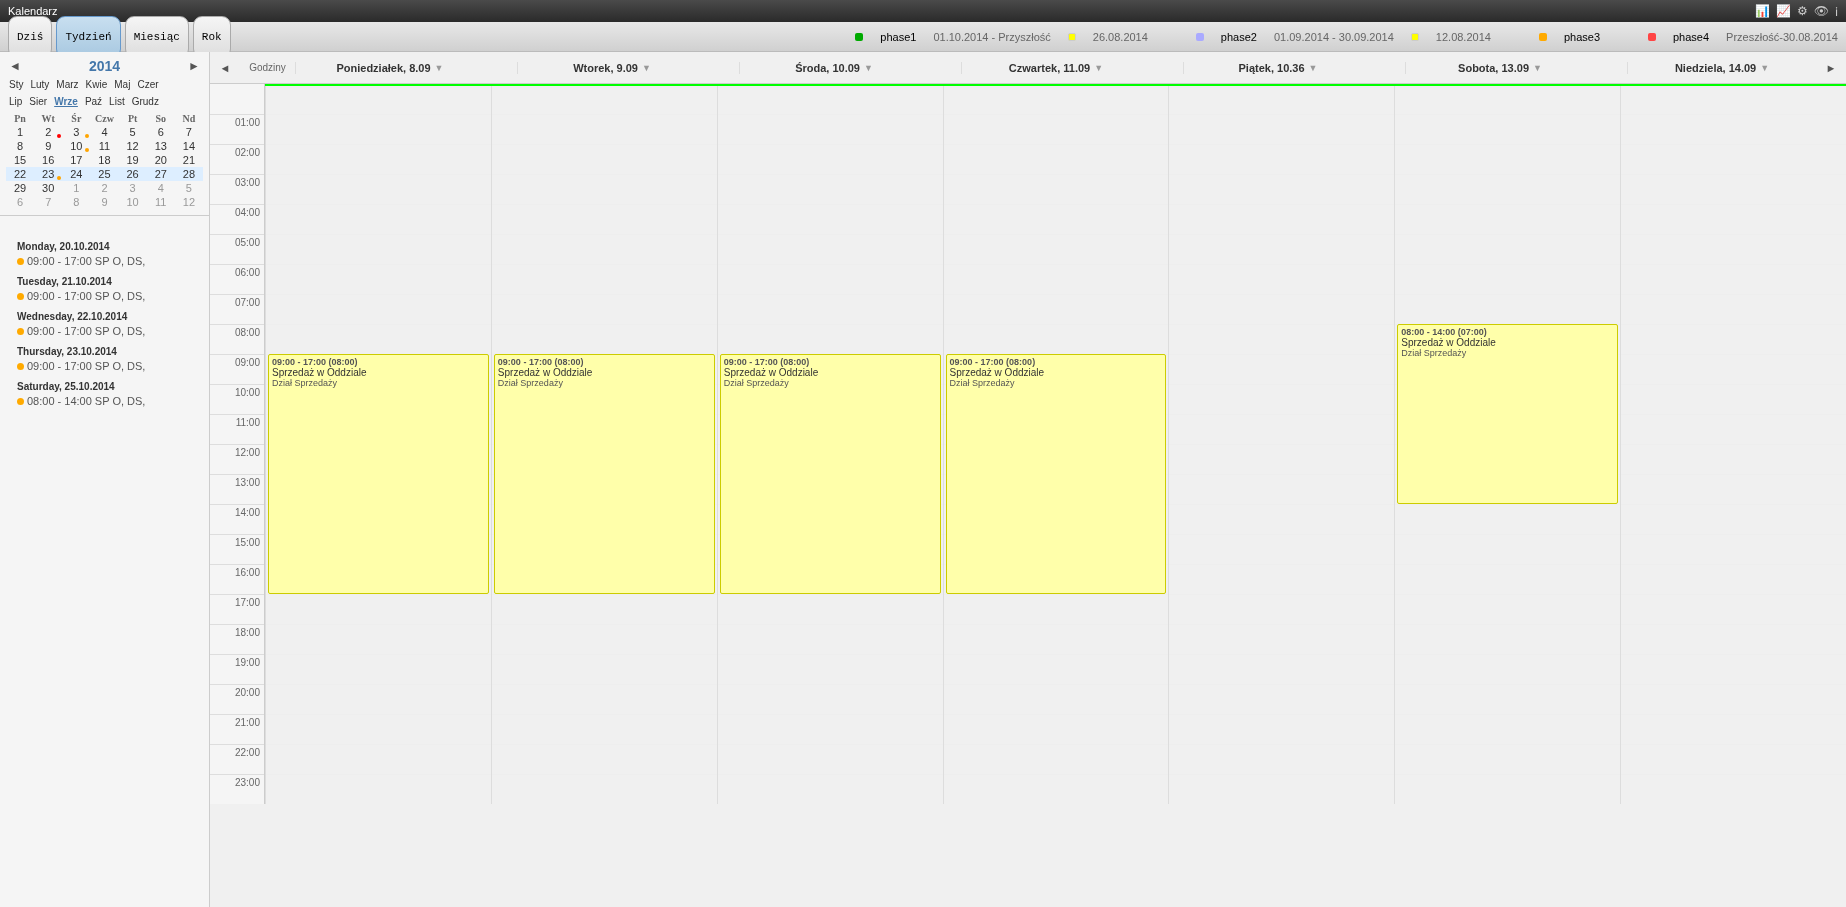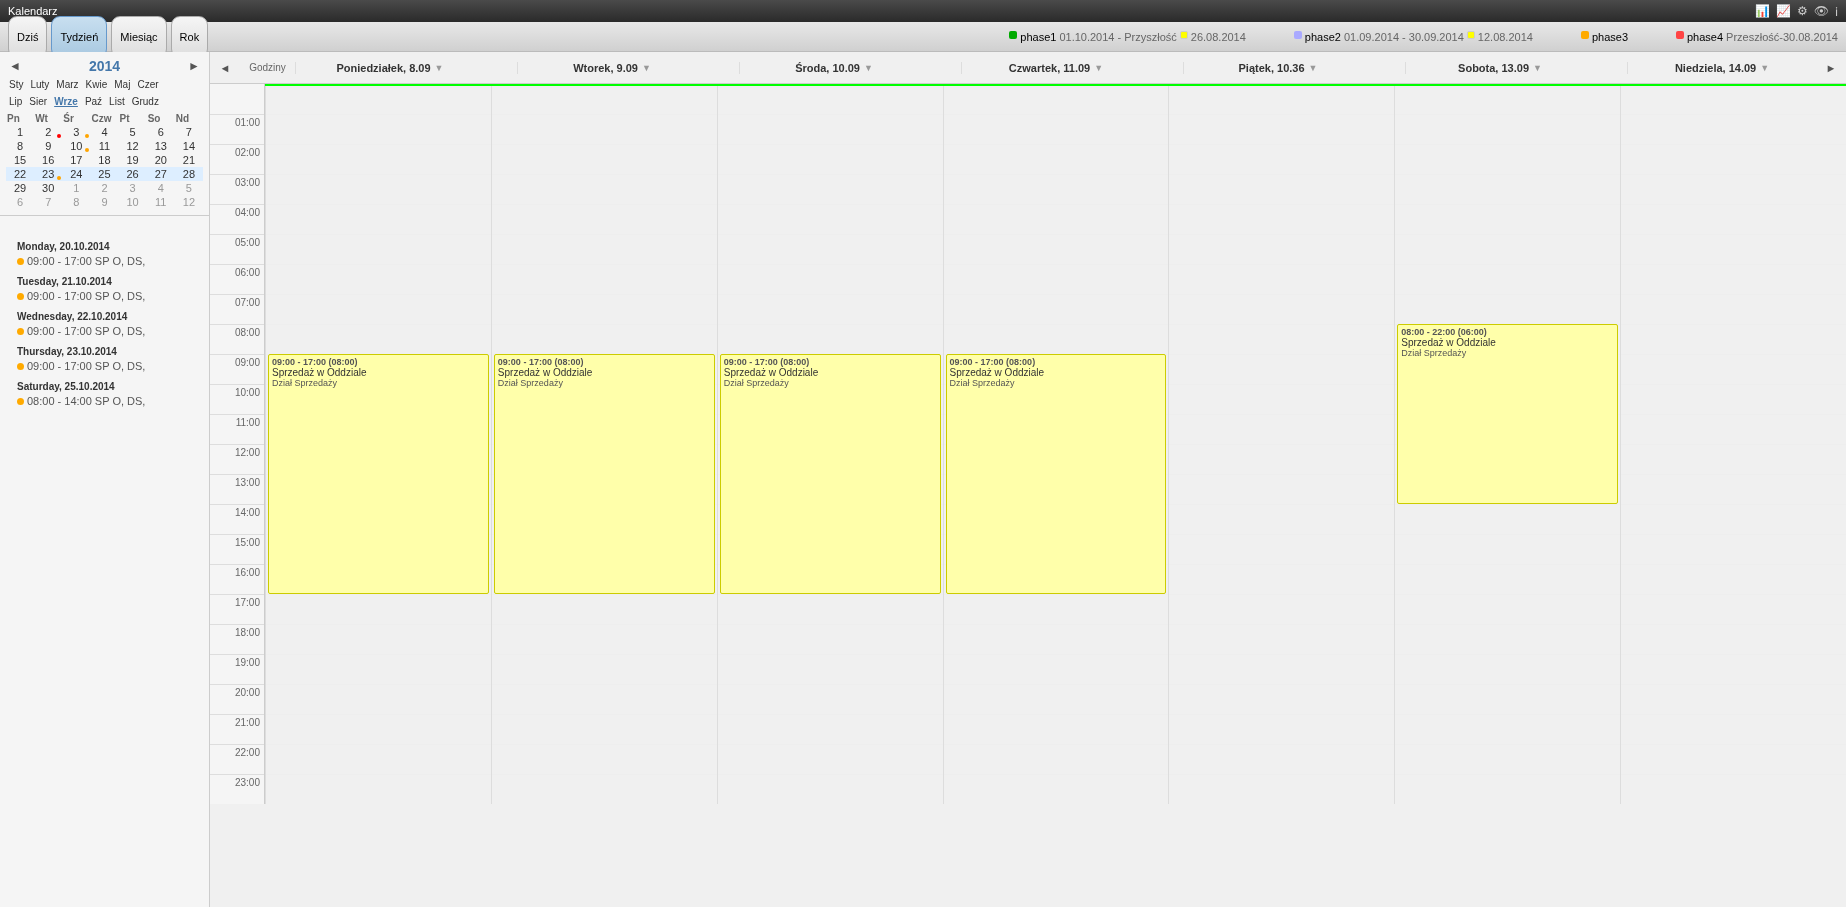--- a/index.html
+++ b/index.html
@@ -24,30 +24,31 @@
       height: 30px;
       display: flex;
       align-items: center;
       padding: 0 8px;
       gap: 4px;
       border-bottom: 1px solid #bbb;
       justify-content: space-between;
     }
     .toolbar-left { display: flex; gap: 4px; align-items: center; }
     .toolbar-right { display: flex; gap: 12px; font-size: 10px; align-items: center; }
-    .legend-item { display: flex; gap: 3px; padding-left: 36px; }
+    .legend-item { display: flex; align-items: center; gap: 17px; padding-left: 36px; }
     .legend-dot { width: 8px; height: 8px; border-radius: 2px; }
 
     .btn-nav {
       background: linear-gradient(to bottom, #f5f5f5, #ddd);
       border: 1px solid #aaa;
       border-radius: 9px;
       padding: 14px 8px;
       cursor: pointer;
       font-size: 11px;
+      font-family: Liberation Mono, monospace;
     }
     .btn-active {
       background: linear-gradient(to bottom, #c8dff0, #a8c8e0);
       border: 1px solid #6699cc;
     }
 
     
     #main {
       display: flex;
       height: calc(907px - 52px);
@@ -72,21 +73,21 @@
       justify-content: space-between;
       margin-bottom: 4px;
     }
     .mini-cal-year { color: #4477aa; font-size: 14px; font-weight: bold; }
     .mini-cal-nav { cursor: pointer; color: #555; font-size: 12px; padding: 0 3px; }
     .mini-months { display: flex; flex-wrap: wrap; gap: 1px; margin-bottom: 4px; }
     .mini-month { font-size: 10px; cursor: pointer; padding: 1px 3px; color: #333; }
     .mini-month-row2 { display: flex; flex-wrap: wrap; gap: 1px; margin-bottom: 4px; }
 
     .mini-cal-grid { width: 100%; border-collapse: collapse; }
-    .mini-cal-grid th { font-size: 10px; color: #666; text-align: left; padding: 1px; width: 26px; }
+    .mini-cal-grid th { font-size: 10px; color: #666; text-align: center; padding: 1px; width: 26px; font-family: Liberation Serif, serif; }
     .mini-cal-grid td { text-align: center; padding: 1px; width: 26px; font-size: 10px; cursor: pointer; color: #333; position: relative; }
     .cal-dot { width: 4px; height: 4px; border-radius: 50%; position: absolute; bottom: 0; right: 2px; }
 
     
     #agenda {
       padding: 17px;
       border-top: 1px solid #ccc;
     }
     .agenda-day-header { font-weight: bold; color: #333; margin-top: 8px; margin-bottom: 2px; font-size: 10px; }
     .agenda-item { font-size: 10px; color: #555; padding: 1px 0; display: flex; align-items: center; gap: 3px; }
@@ -617,21 +618,21 @@
               <div class="day-cell"></div>
               <div class="day-cell"></div>
               <div class="day-cell"></div>
               <div class="day-cell"></div>
               <div class="day-cell"></div>
               <div class="day-cell"></div>
               <div class="day-cell"></div>
               <div class="day-cell"></div>
               <div class="day-cell"></div>
               <div class="cal-event" style="top: 240px; height: 180px; background: rgb(255, 255, 170); border-color: rgb(204, 204, 0);">
-                <div class="cal-event-time">08:00 - 22:00 (06:00)</div>
+                <div class="cal-event-time">08:00 - 14:00 (07:00)</div>
                 <div class="cal-event-title">Sprzedaż w Oddziale</div>
                 <div class="cal-event-sub">Dział Sprzedaży</div>
               </div>
             </div>
             <div class="day-col" style="position: relative;">
               <div class="day-cell"></div>
               <div class="day-cell"></div>
               <div class="day-cell"></div>
               <div class="day-cell"></div>
               <div class="day-cell"></div>

